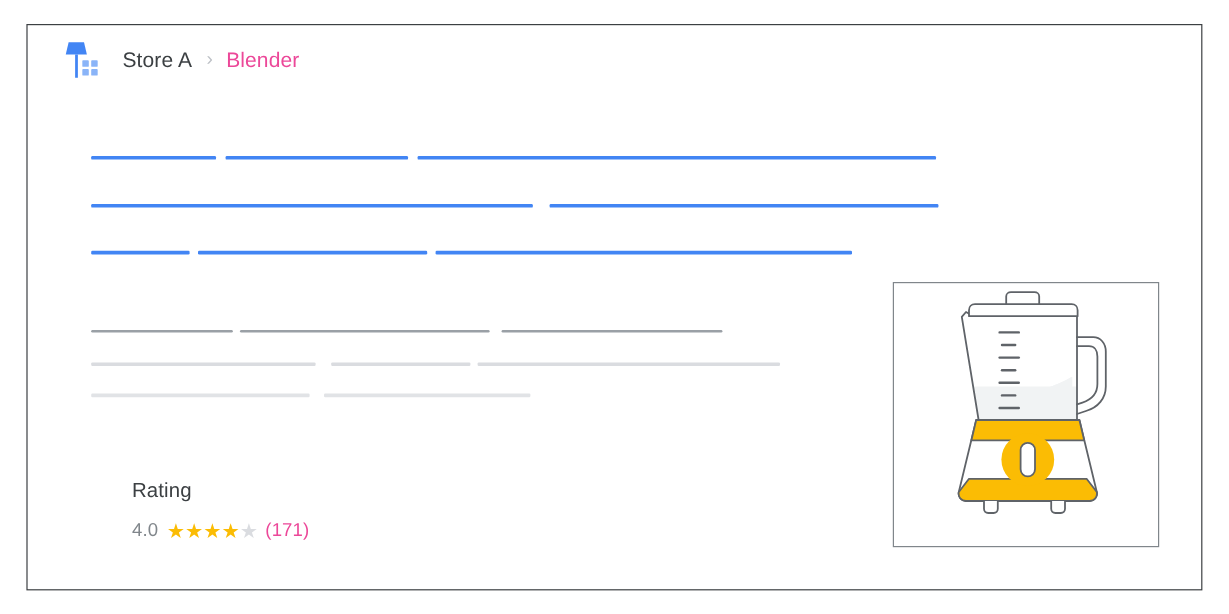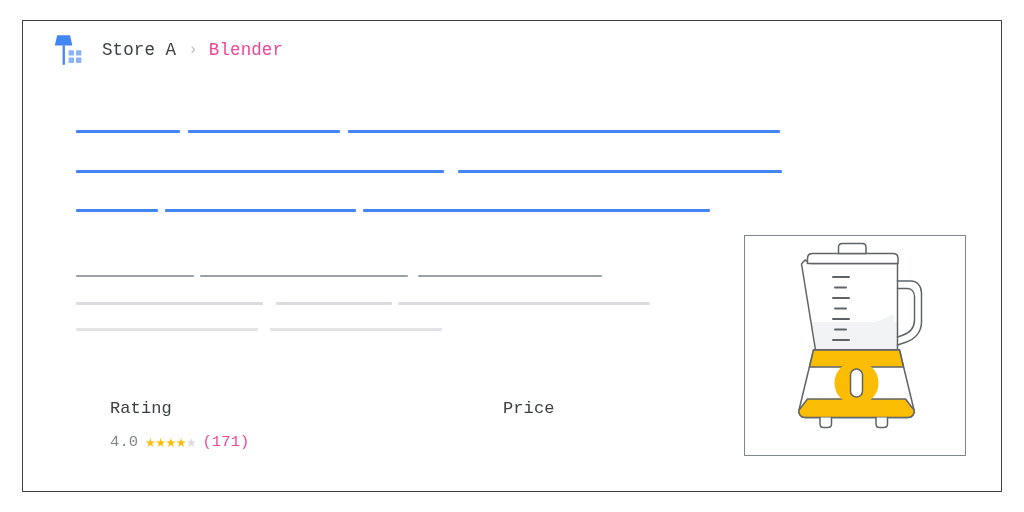--- a/index.html
+++ b/index.html
@@ -12,21 +12,20 @@
     height: 512px;
     background: #ffffff;
     font-family: "Liberation Sans", sans-serif;
     overflow: hidden;
   }
 
   #root {
     position: relative;
     width: 1024px;
     height: 370px;
-    font-family: Liberation Mono, monospace;
   }
 
   
   .card {
     position: absolute;
     left: 22px;
     top: 20px;
     width: 980px;
     height: 472px;
     border: 1.6px solid #3c4043;
@@ -187,21 +186,20 @@
           <span class="star full">★</span>
           <span class="star full">★</span>
           <span class="star full">★</span>
           <span class="star empty">★</span>
         </span>
       <span class="rating-count">(171)</span>
     </div>
   </div>
 
   <div class="stat" style="left:503px; top:400px;">
-    <div class="stat-label">Price</div>
   </div>
 
   <div class="image-box">
     <svg width="219" height="218" viewBox="0 0 219 218" xmlns="http://www.w3.org/2000/svg">
       <g fill="none" stroke="#5f6368" stroke-width="1.5" stroke-linejoin="round" stroke-linecap="round">
 
         <path d="M70.5 104 C 98 96, 128 90, 148.5 78 L 148.5 114 L 72.5 114 Z" fill="#f1f3f4" stroke="none"></path>
         <path d="M66.5 86 L 152.5 86 L 152.5 114 L 70.5 114 Z" fill="#f1f3f4" stroke="none"></path>
         <path d="M70.5 104 C 98 96, 128 90, 148.5 78 L 148.5 90 L 70.5 90 Z" fill="#f1f3f4" stroke="none"></path>
 

